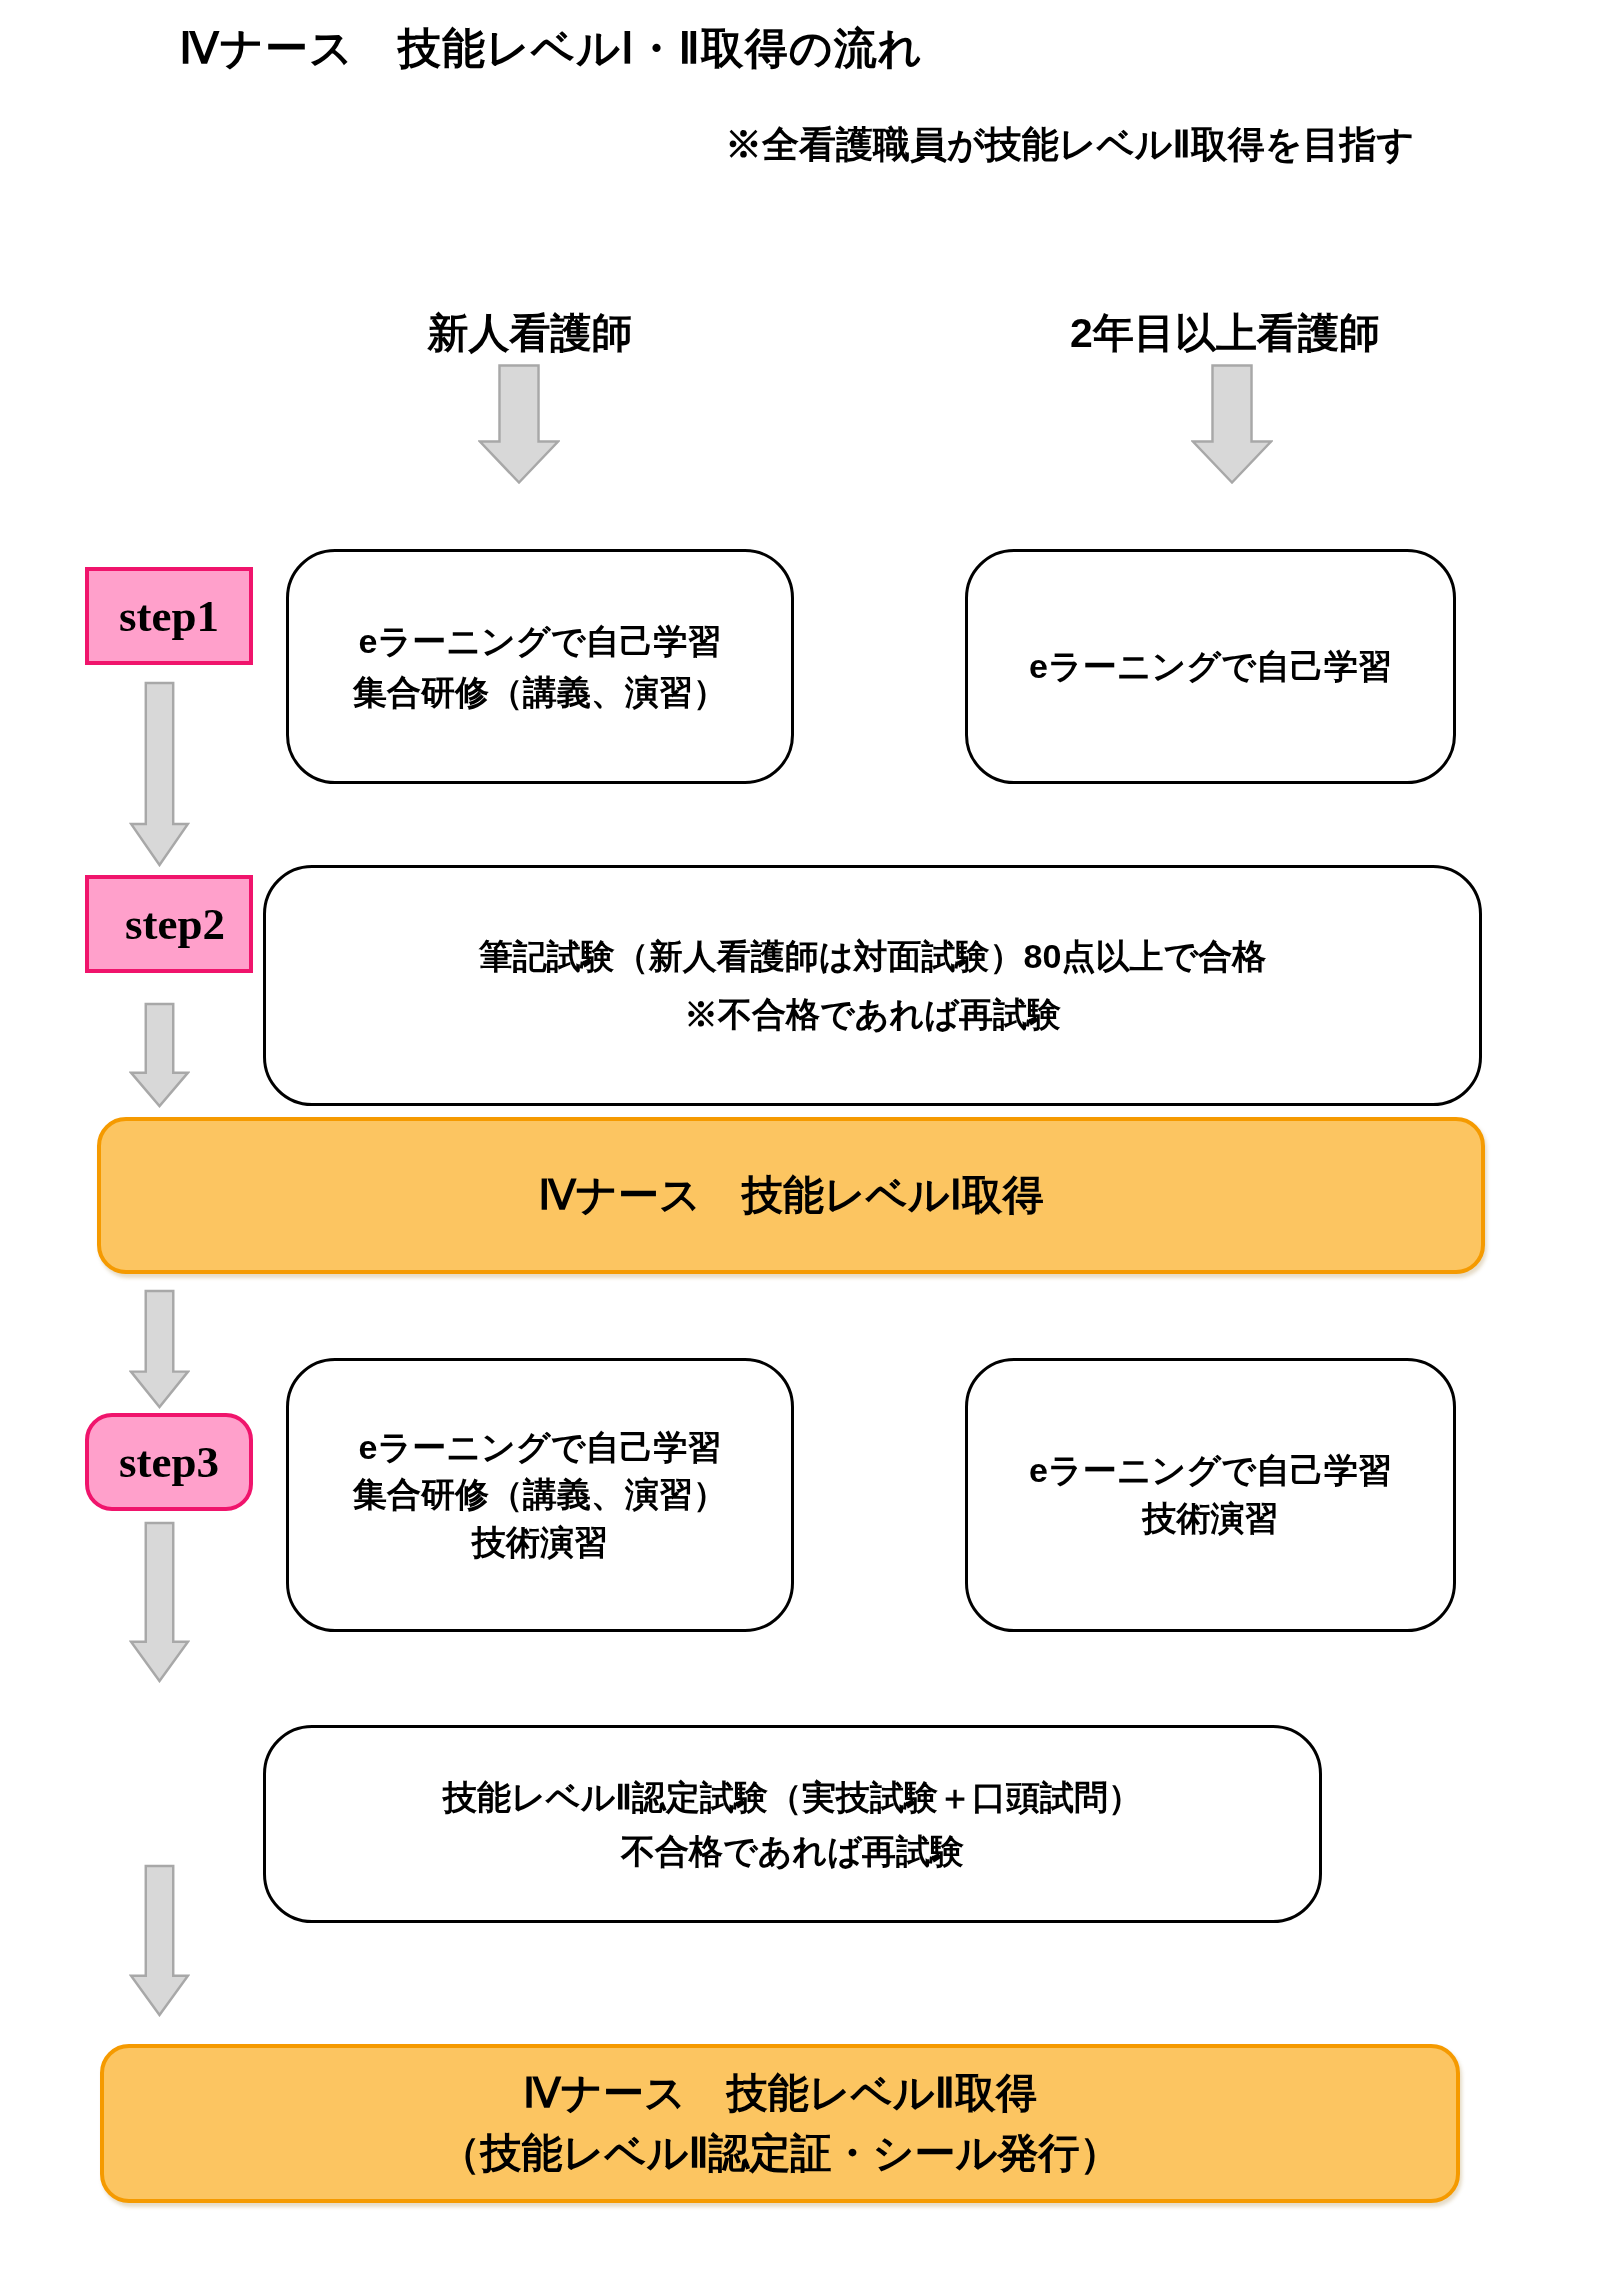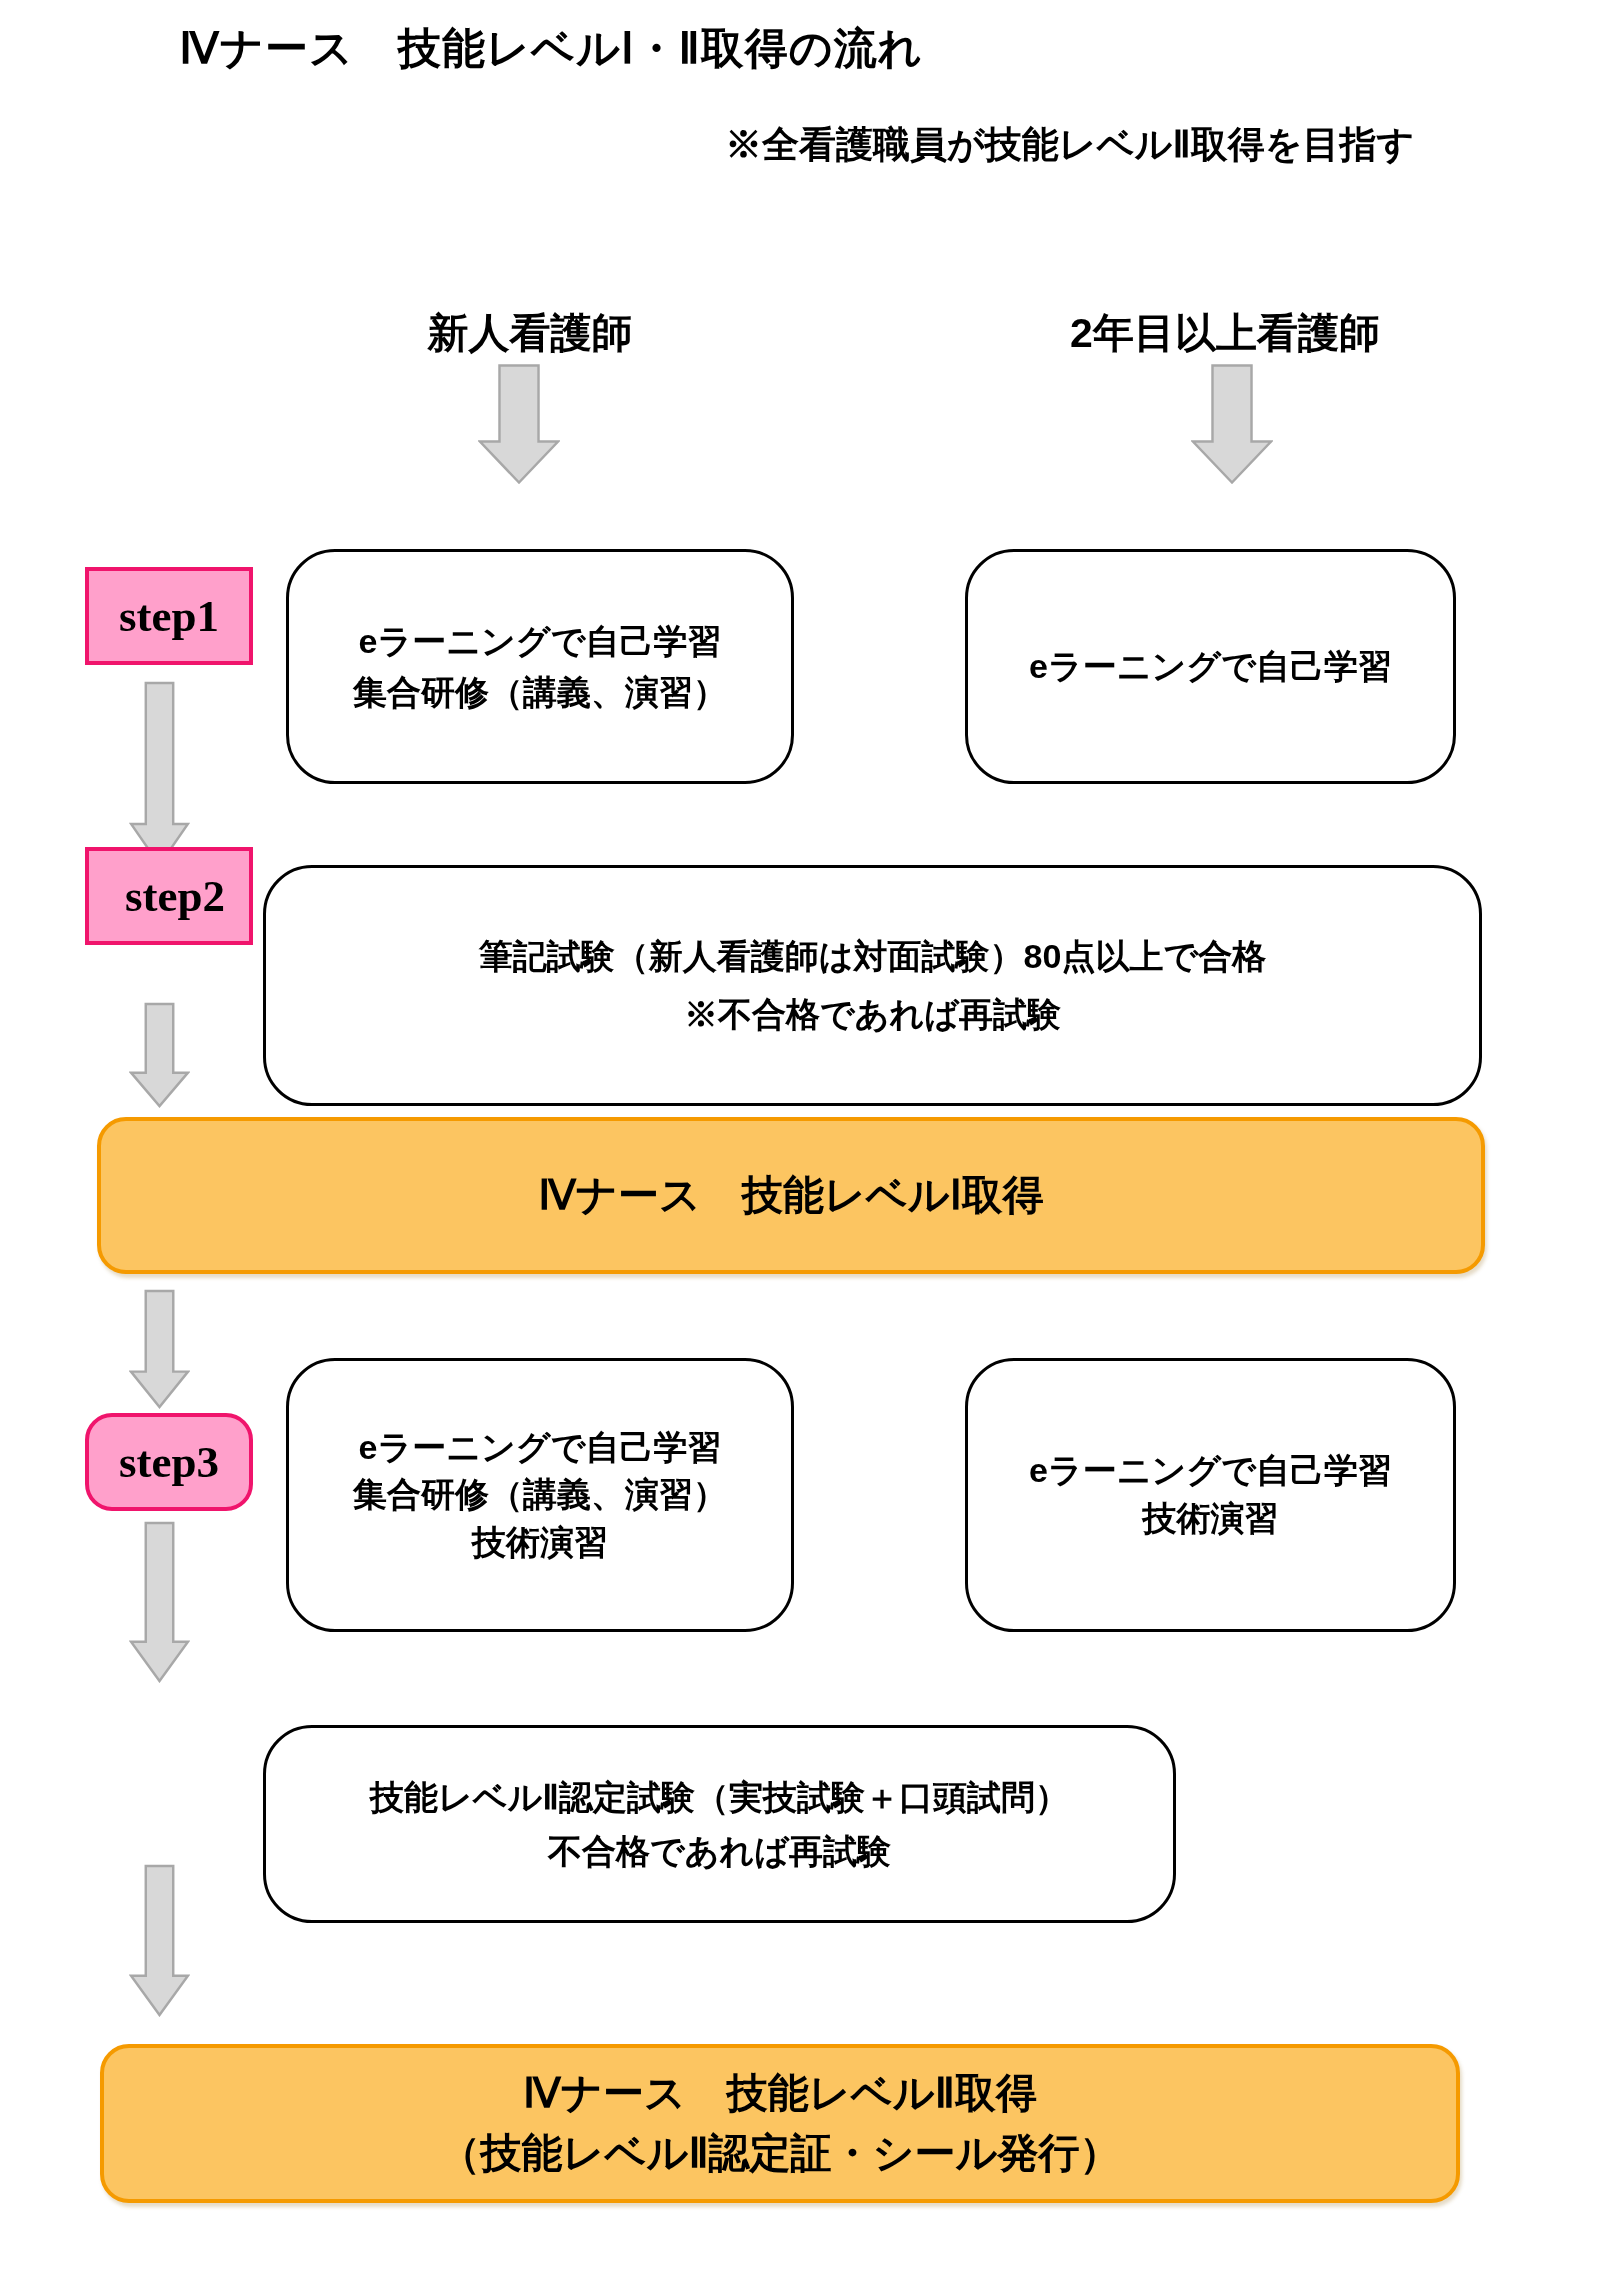--- a/index.html
+++ b/index.html
@@ -111,21 +111,21 @@
   </div>
 
   <div class="abs rounded-box" style="left:965px; top:549px; width:491px; height:235px;">
     <div>eラーニングで自己学習</div>
   </div>
 
   <svg class="abs arrow-svg" style="left:129px; top:681px;" width="61" height="186" viewBox="0 0 62 190">
     <polygon points="17,2 45,2 45,146 60,146 31,188 2,146 17,146"></polygon>
   </svg>
 
-  <div class="abs step-tag" style="top:847px;padding-left:12px;">step2</div>
+  <div class="abs step-tag" style="top:875px;padding-left:12px;">step2</div>
 
   <div class="abs rounded-box" style="left:263px; top:865px; width:1219px; height:241px; line-height:1.7;">
     <div>筆記試験（新人看護師は対面試験）80点以上で合格</div>
     <div>※不合格であれば再試験</div>
   </div>
 
   <svg class="abs arrow-svg" style="left:129px; top:1002px;" width="61" height="106" viewBox="0 0 62 108">
     <polygon points="17,2 45,2 45,72 60,72 31,106 2,72 17,72"></polygon>
   </svg>
 
@@ -148,21 +148,21 @@
   <div class="abs rounded-box" style="left:965px; top:1358px; width:491px; height:274px; line-height:1.4;">
     <div>eラーニングで自己学習</div>
     <div>技術演習</div>
   </div>
 
   <svg class="abs arrow-svg" style="left:129px; top:1521px;" width="61" height="162" viewBox="0 0 62 165">
     <polygon points="17,2 45,2 45,123 60,123 31,163 2,123 17,123"></polygon>
   </svg>
 
 
-  <div class="abs rounded-box" style="left:263px; top:1725px; width:913px; height:198px; line-height:1.6;">
+  <div class="abs rounded-box" style="left:263px; top:1725px; width:1059px; height:198px; line-height:1.6;">
     <div>技能レベルⅡ認定試験（実技試験＋口頭試問）</div>
     <div>不合格であれば再試験</div>
   </div>
 
   <svg class="abs arrow-svg" style="left:129px; top:1864px;" width="61" height="153" viewBox="0 0 62 156">
     <polygon points="17,2 45,2 45,114 60,114 31,154 2,114 17,114"></polygon>
   </svg>
 
   <div class="abs band" style="left:100px; top:2044px; width:1360px; height:159px;">
     <div>Ⅳナース　技能レベルⅡ取得</div>

